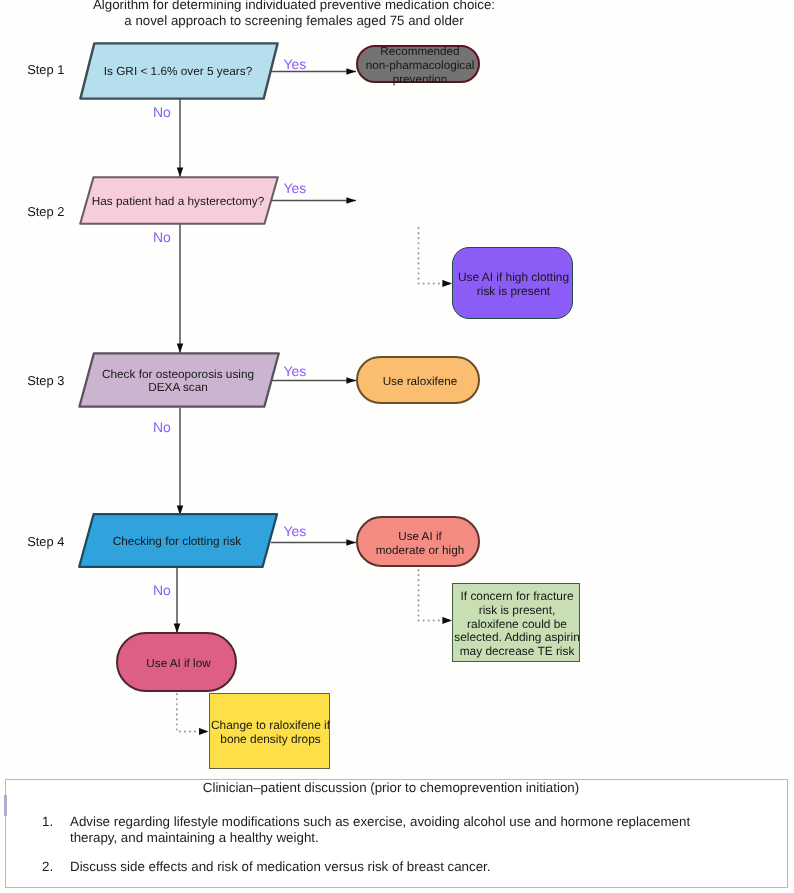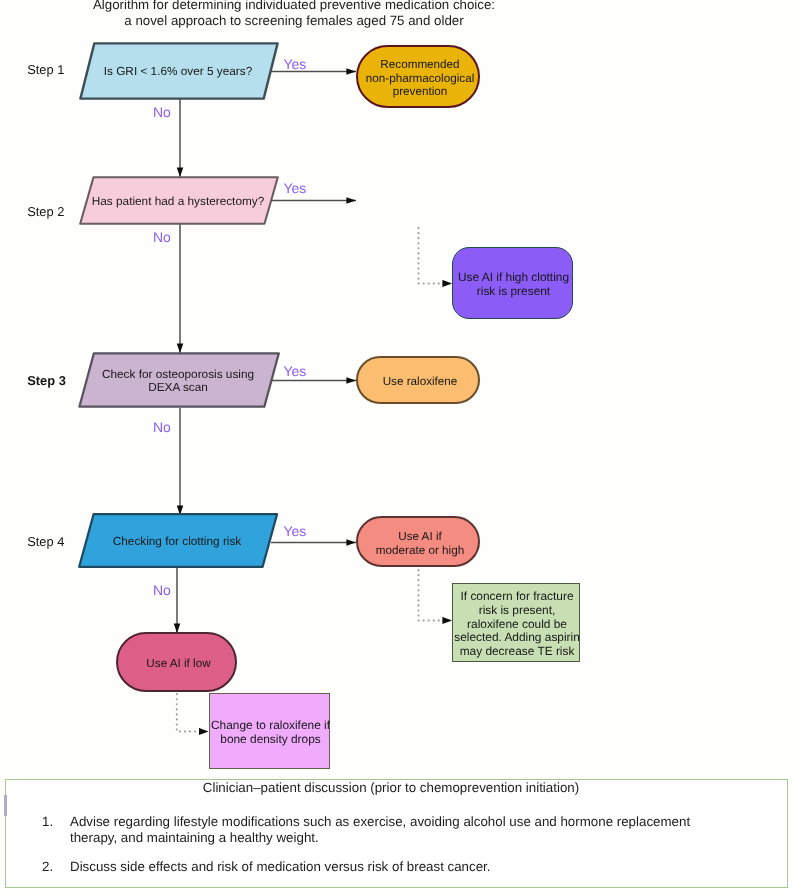--- a/index.html
+++ b/index.html
@@ -85,21 +85,21 @@
   <div class="edge-label" style="left:152.9px;top:105.2px;">No</div>
   <div class="edge-label" style="left:283.5px;top:180.6px;">Yes</div>
   <div class="edge-label" style="left:152.9px;top:230.1px;">No</div>
   <div class="edge-label" style="left:283.5px;top:364.2px;">Yes</div>
   <div class="edge-label" style="left:152.9px;top:420.3px;">No</div>
   <div class="edge-label" style="left:283.5px;top:524px;">Yes</div>
   <div class="edge-label" style="left:152.9px;top:583px;">No</div>
 
   <div class="step-label" style="left:27.2px;top:61.5px;">Step 1</div>
   <div class="step-label" style="left:27.2px;top:204.1px;">Step 2</div>
-  <div class="step-label" style="left:27.2px;top:372.6px;font-weight:bold;">Step 3</div>
+  <div class="step-label" style="left:27.2px;top:372.6px;">Step 3</div>
   <div class="step-label" style="left:27.2px;top:533.6px;">Step 4</div>
 
   <div class="para" style="left:79px;top:42px;width:200px;height:58px;">
     <svg width="200" height="58" viewBox="0 0 200 58">
         <polygon points="15.3,1.4 198.6,1.4 184.7,56.6 1.4,56.6" fill="#b5dfec" stroke="#3e4d57" stroke-width="2.4" stroke-linejoin="round"></polygon>
       </svg>
     <span class="para-text">Is GRI &lt; 1.6% over 5 years?</span>
   </div>
   <div class="para" style="left:79px;top:176px;width:200px;height:49px;">
     <svg width="200" height="49" viewBox="0 0 200 49">
@@ -113,40 +113,40 @@
       </svg>
     <span class="para-text">Check for osteoporosis using<br>DEXA scan</span>
   </div>
   <div class="para" style="left:78px;top:513px;width:200px;height:56px;">
     <svg width="200" height="56" viewBox="0 0 200 56">
         <polygon points="15.6,1.2 199,1.2 184.6,53.8 1.2,53.8" fill="#30a3dc" stroke="#1e4a62" stroke-width="2.3" stroke-linejoin="round"></polygon>
       </svg>
     <span class="para-text">Checking for clotting risk</span>
   </div>
 
-  <div class="pill" style="left:356px;top:45px;width:124px;height:63px;background:#eab308;border-color:#5c1420;">
+  <div class="pill" style="left:356px;top:45px;width:124px;height:38px;background:#737373;border-color:#5c1420;">
     <span class="pill-text">Recommended<br>non-pharmacological<br>prevention</span>
   </div>
   <div class="pill" style="left:356px;top:356px;width:124px;height:48px;background:#fbbd6f;border-color:#6a4e2a;text-decoration:underline;">
     <span class="pill-text">Use raloxifene</span>
   </div>
   <div class="pill" style="left:356px;top:516px;width:124px;height:51px;background:#f58c82;border-color:#5c332e;">
     <span class="pill-text">Use AI if<br>moderate or high</span>
   </div>
   <div class="pill" style="left:116px;top:632px;width:121px;height:60px;background:#dd5f86;border-color:#4f2533;">
     <span class="pill-text">Use AI if low</span>
   </div>
 
   <div class="note" style="left:452px;top:247px;width:121px;height:72px;background:#8b5cf6;border-color:#224c46;border-radius:17px;">
     <span class="note-text">Use AI if high clotting<br>risk is present</span>
   </div>
   <div class="note" style="left:452px;top:583px;width:128px;height:79px;background:#c8dfb4;border-color:#495b40;">
     <span class="note-text">If concern for fracture<br>risk is present,<br>raloxifene could be<br>selected. Adding aspirin<br>may decrease TE risk</span>
   </div>
-  <div class="note" style="left:209px;top:693px;width:121px;height:76px;background:#f0abfc;border-color:#64604e;">
+  <div class="note" style="left:209px;top:693px;width:121px;height:76px;background:#fde047;border-color:#64604e;">
     <span class="note-text">Change to raloxifene if<br>bone density drops</span>
   </div>
 
   <div class="edge-artifact"></div>
   <div class="footer-panel">
     <div class="footer-heading">Clinician–patient discussion (prior to chemoprevention initiation)</div>
     <ol class="footer-list">
       <li><span class="li-num">1.</span><span class="li-text">Advise regarding lifestyle modifications such as exercise, avoiding alcohol use and hormone replacement therapy, and maintaining a healthy weight.</span></li>
       <li><span class="li-num">2.</span><span class="li-text">Discuss side effects and risk of medication versus risk of breast cancer.</span></li>
     </ol>

